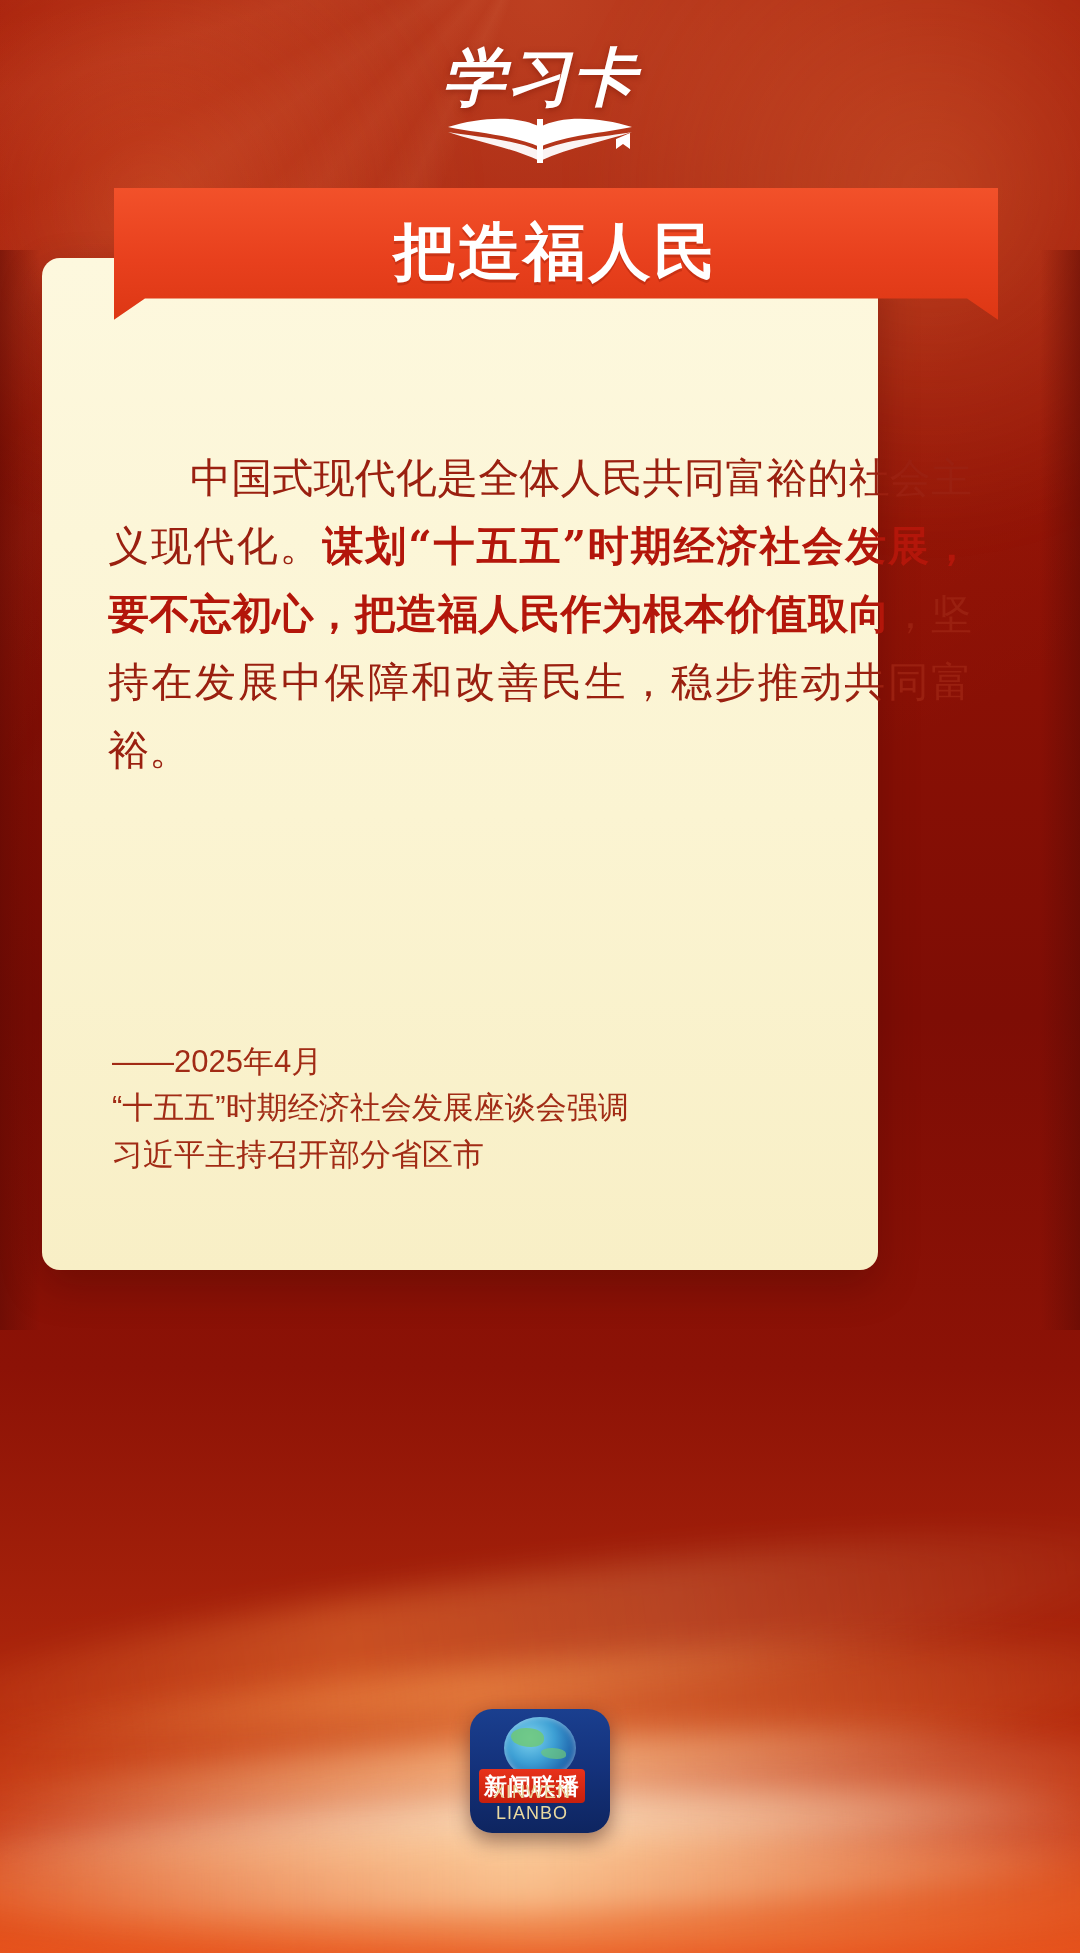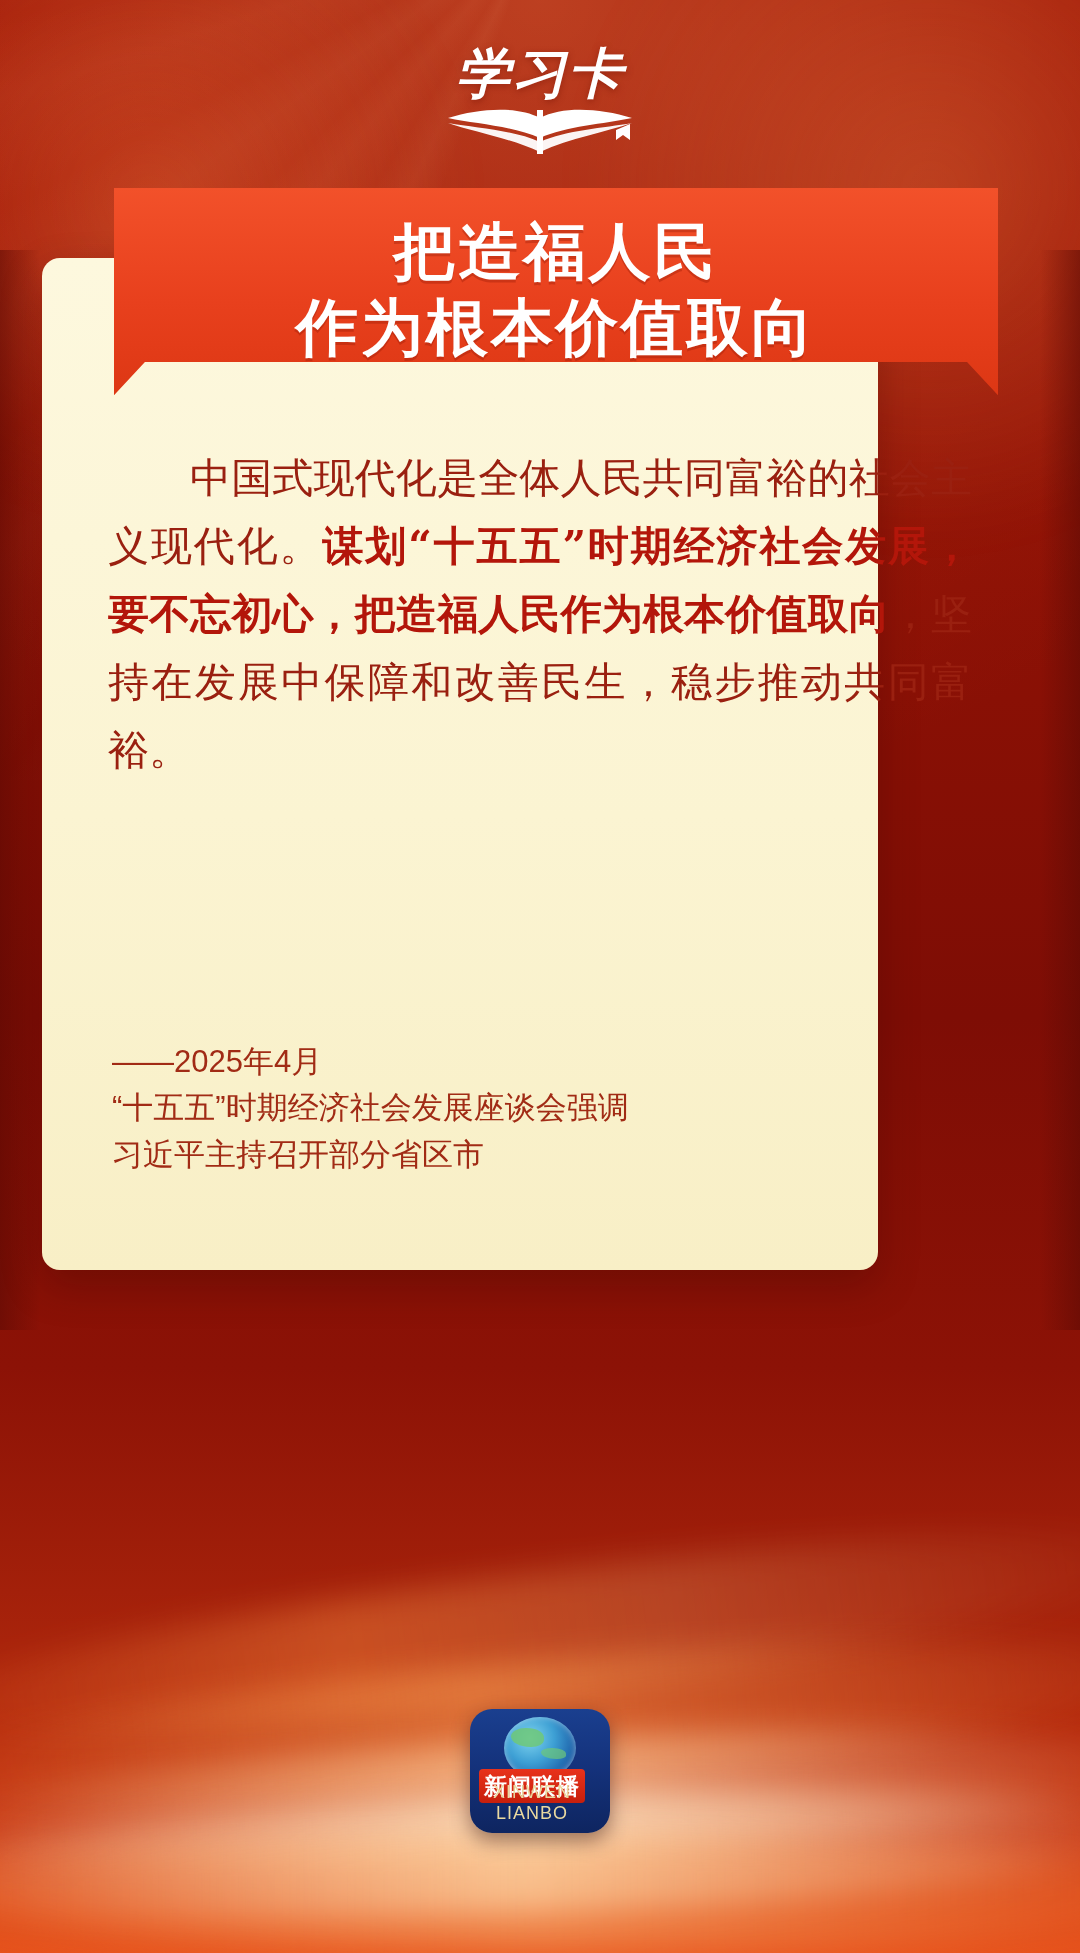--- a/index.html
+++ b/index.html
@@ -108,21 +108,21 @@
   .logo-wrap {
     position: absolute;
     left: 0; top: 46px;
     width: 1080px;
     text-align: center;
     z-index: 6;
   }
   .logo-text {
     font-family: "DejaVu Serif", serif;
     font-weight: bold;
-    font-size: 54px;
+    font-size: 63px;
     color: #ffffff;
     letter-spacing: 2px;
     line-height: 1;
     font-style: italic;
     text-shadow: 0 2px 6px rgba(120,20,5,.5);
   }
   .logo-book {
     margin: 4px auto 0;
     width: 200px; height: 56px;
     position: relative;
@@ -298,21 +298,20 @@
     <div class="attr">
       <div>——2025年4月</div>
       <div>“十五五”时期经济社会发展座谈会强调</div>
       <div>习近平主持召开部分省区市</div>
     </div>
   </div>
 
   <div class="banner">
     <div class="banner-inner">
       <div class="banner-line">把造福人民</div>
-      <div class="banner-line">作为根本价值取向</div>
     </div>
   </div>
 
   <div class="bottom-flow">
     <div class="band b1"></div>
     <div class="band b2"></div>
     <div class="band b3"></div>
     <div class="band b4"></div>
     <div class="band b5"></div>
   </div>

